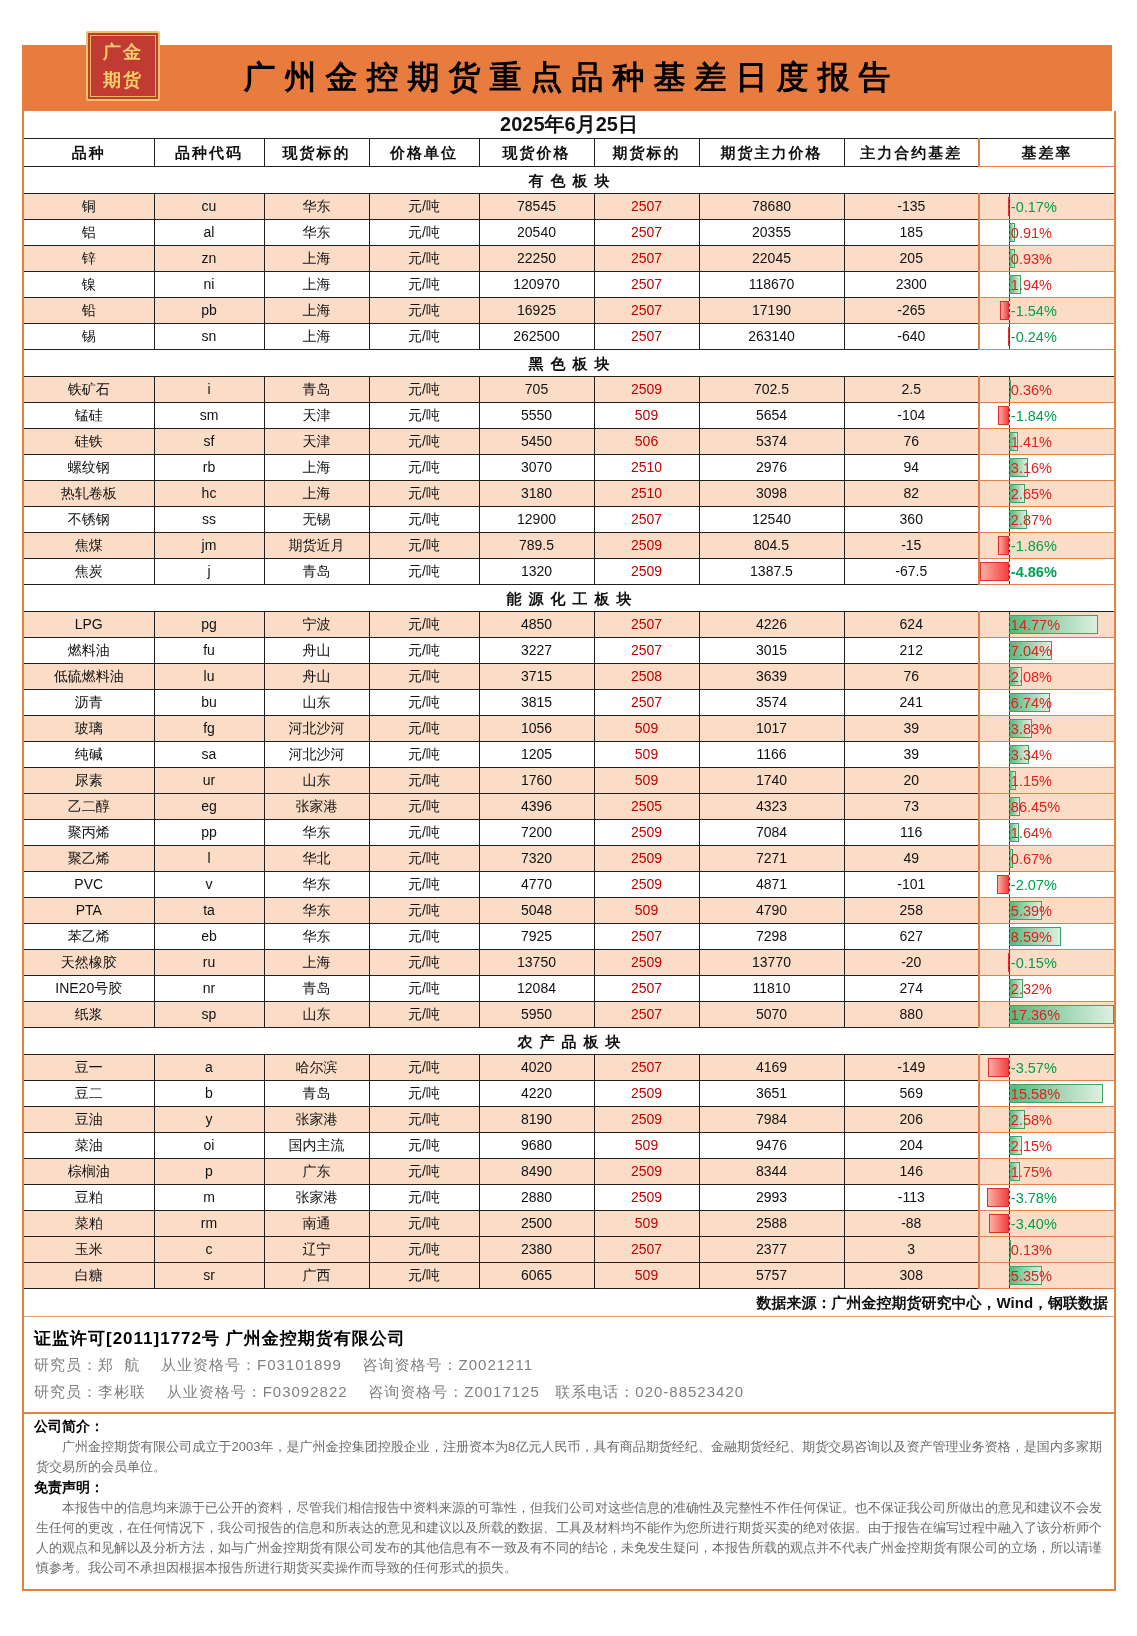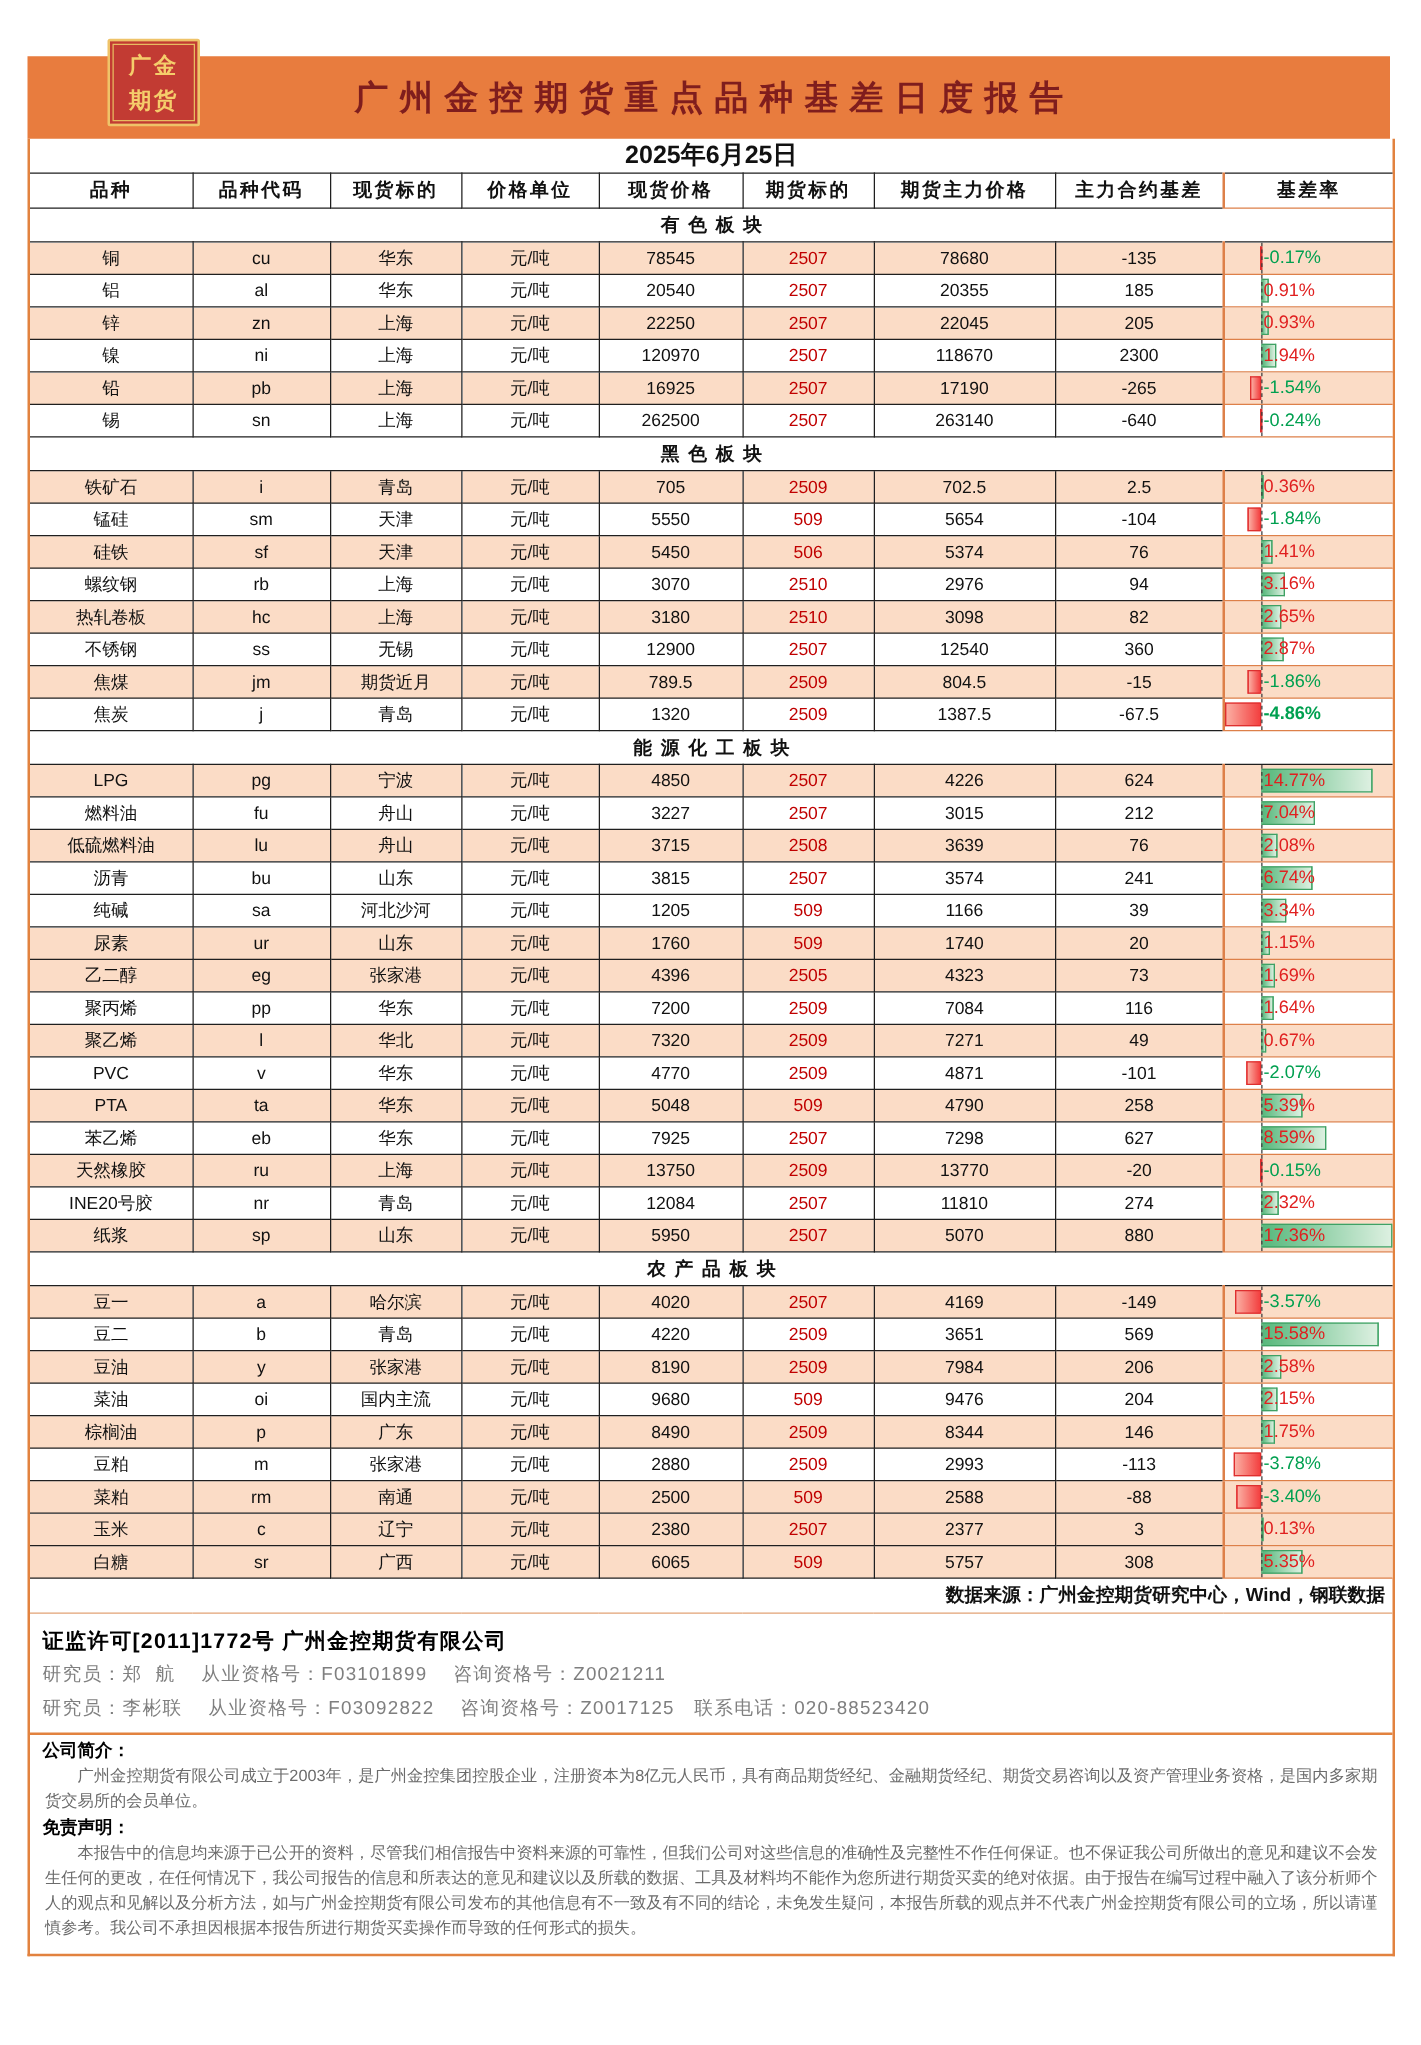--- a/index.html
+++ b/index.html
@@ -21,21 +21,21 @@
     display:flex;flex-direction:column;justify-content:center;align-items:center;
     box-shadow:inset 0 0 0 2px #C23B33, inset 0 0 0 3px #E8BC61;
   }
   .logo div{
     color:#F5CD6B;font-size:18px;font-weight:700;line-height:28px;letter-spacing:2px;
     font-family:Liberation Sans, sans-serif;
   }
   .banner-title{
     position:absolute;left:0;right:0;top:0;bottom:0;
     display:flex;align-items:center;justify-content:center;
-    color:#7f1d1d;font-size:27px;font-weight:700;letter-spacing:9px;
+    color:#000000;font-size:32px;font-weight:700;letter-spacing:9px;
     font-family:"Liberation Serif","DejaVu Serif",serif;
     text-indent:9px;
   }
   
   .content-box{
     margin-left:22px;width:1090px;
     border:2px solid #E2823F;border-top:none;
     box-sizing:content-box;
   }
   table{border-collapse:collapse;table-layout:fixed;width:1090px;}
@@ -425,20 +425,37 @@
             <td>3574</td>
             <td>241</td>
             <td class="rate-cell">
               <div class="rate-wrap">
                 <div class="bar pos" style="left: 21.8722%; width: 30.333%;"></div>
                 <div class="zero-line" style="left: 21.8722%;"></div>
                 <span class="rate-text pos" style="left: 22.2722%;">6.74%</span>
               </div>
             </td>
           </tr>
+          <tr class="peach">
+            <td>玻璃</td>
+            <td>fg</td>
+            <td>河北沙河</td>
+            <td>元/吨</td>
+            <td>1056</td>
+            <td class="contract">509</td>
+            <td>1017</td>
+            <td>39</td>
+            <td class="rate-cell">
+              <div class="rate-wrap">
+                <div class="bar pos" style="left: 21.8722%; width: 17.2367%;"></div>
+                <div class="zero-line" style="left: 21.8722%;"></div>
+                <span class="rate-text pos" style="left: 22.2722%;">3.83%</span>
+              </div>
+            </td>
+          </tr>
           <tr class="white">
             <td>纯碱</td>
             <td>sa</td>
             <td>河北沙河</td>
             <td>元/吨</td>
             <td>1205</td>
             <td class="contract">509</td>
             <td>1166</td>
             <td>39</td>
             <td class="rate-cell">
@@ -472,21 +489,21 @@
             <td>张家港</td>
             <td>元/吨</td>
             <td>4396</td>
             <td class="contract">2505</td>
             <td>4323</td>
             <td>73</td>
             <td class="rate-cell">
               <div class="rate-wrap">
                 <div class="bar pos" style="left: 21.8722%; width: 7.60576%;"></div>
                 <div class="zero-line" style="left: 21.8722%;"></div>
-                <span class="rate-text pos" style="left: 22.2722%;">1.69%</span>
+                <span class="rate-text pos" style="left: 22.2722%;">86.45%</span>
               </div>
             </td>
           </tr>
           <tr class="white">
             <td>聚丙烯</td>
             <td>pp</td>
             <td>华东</td>
             <td>元/吨</td>
             <td>7200</td>
             <td class="contract">2509</td>

